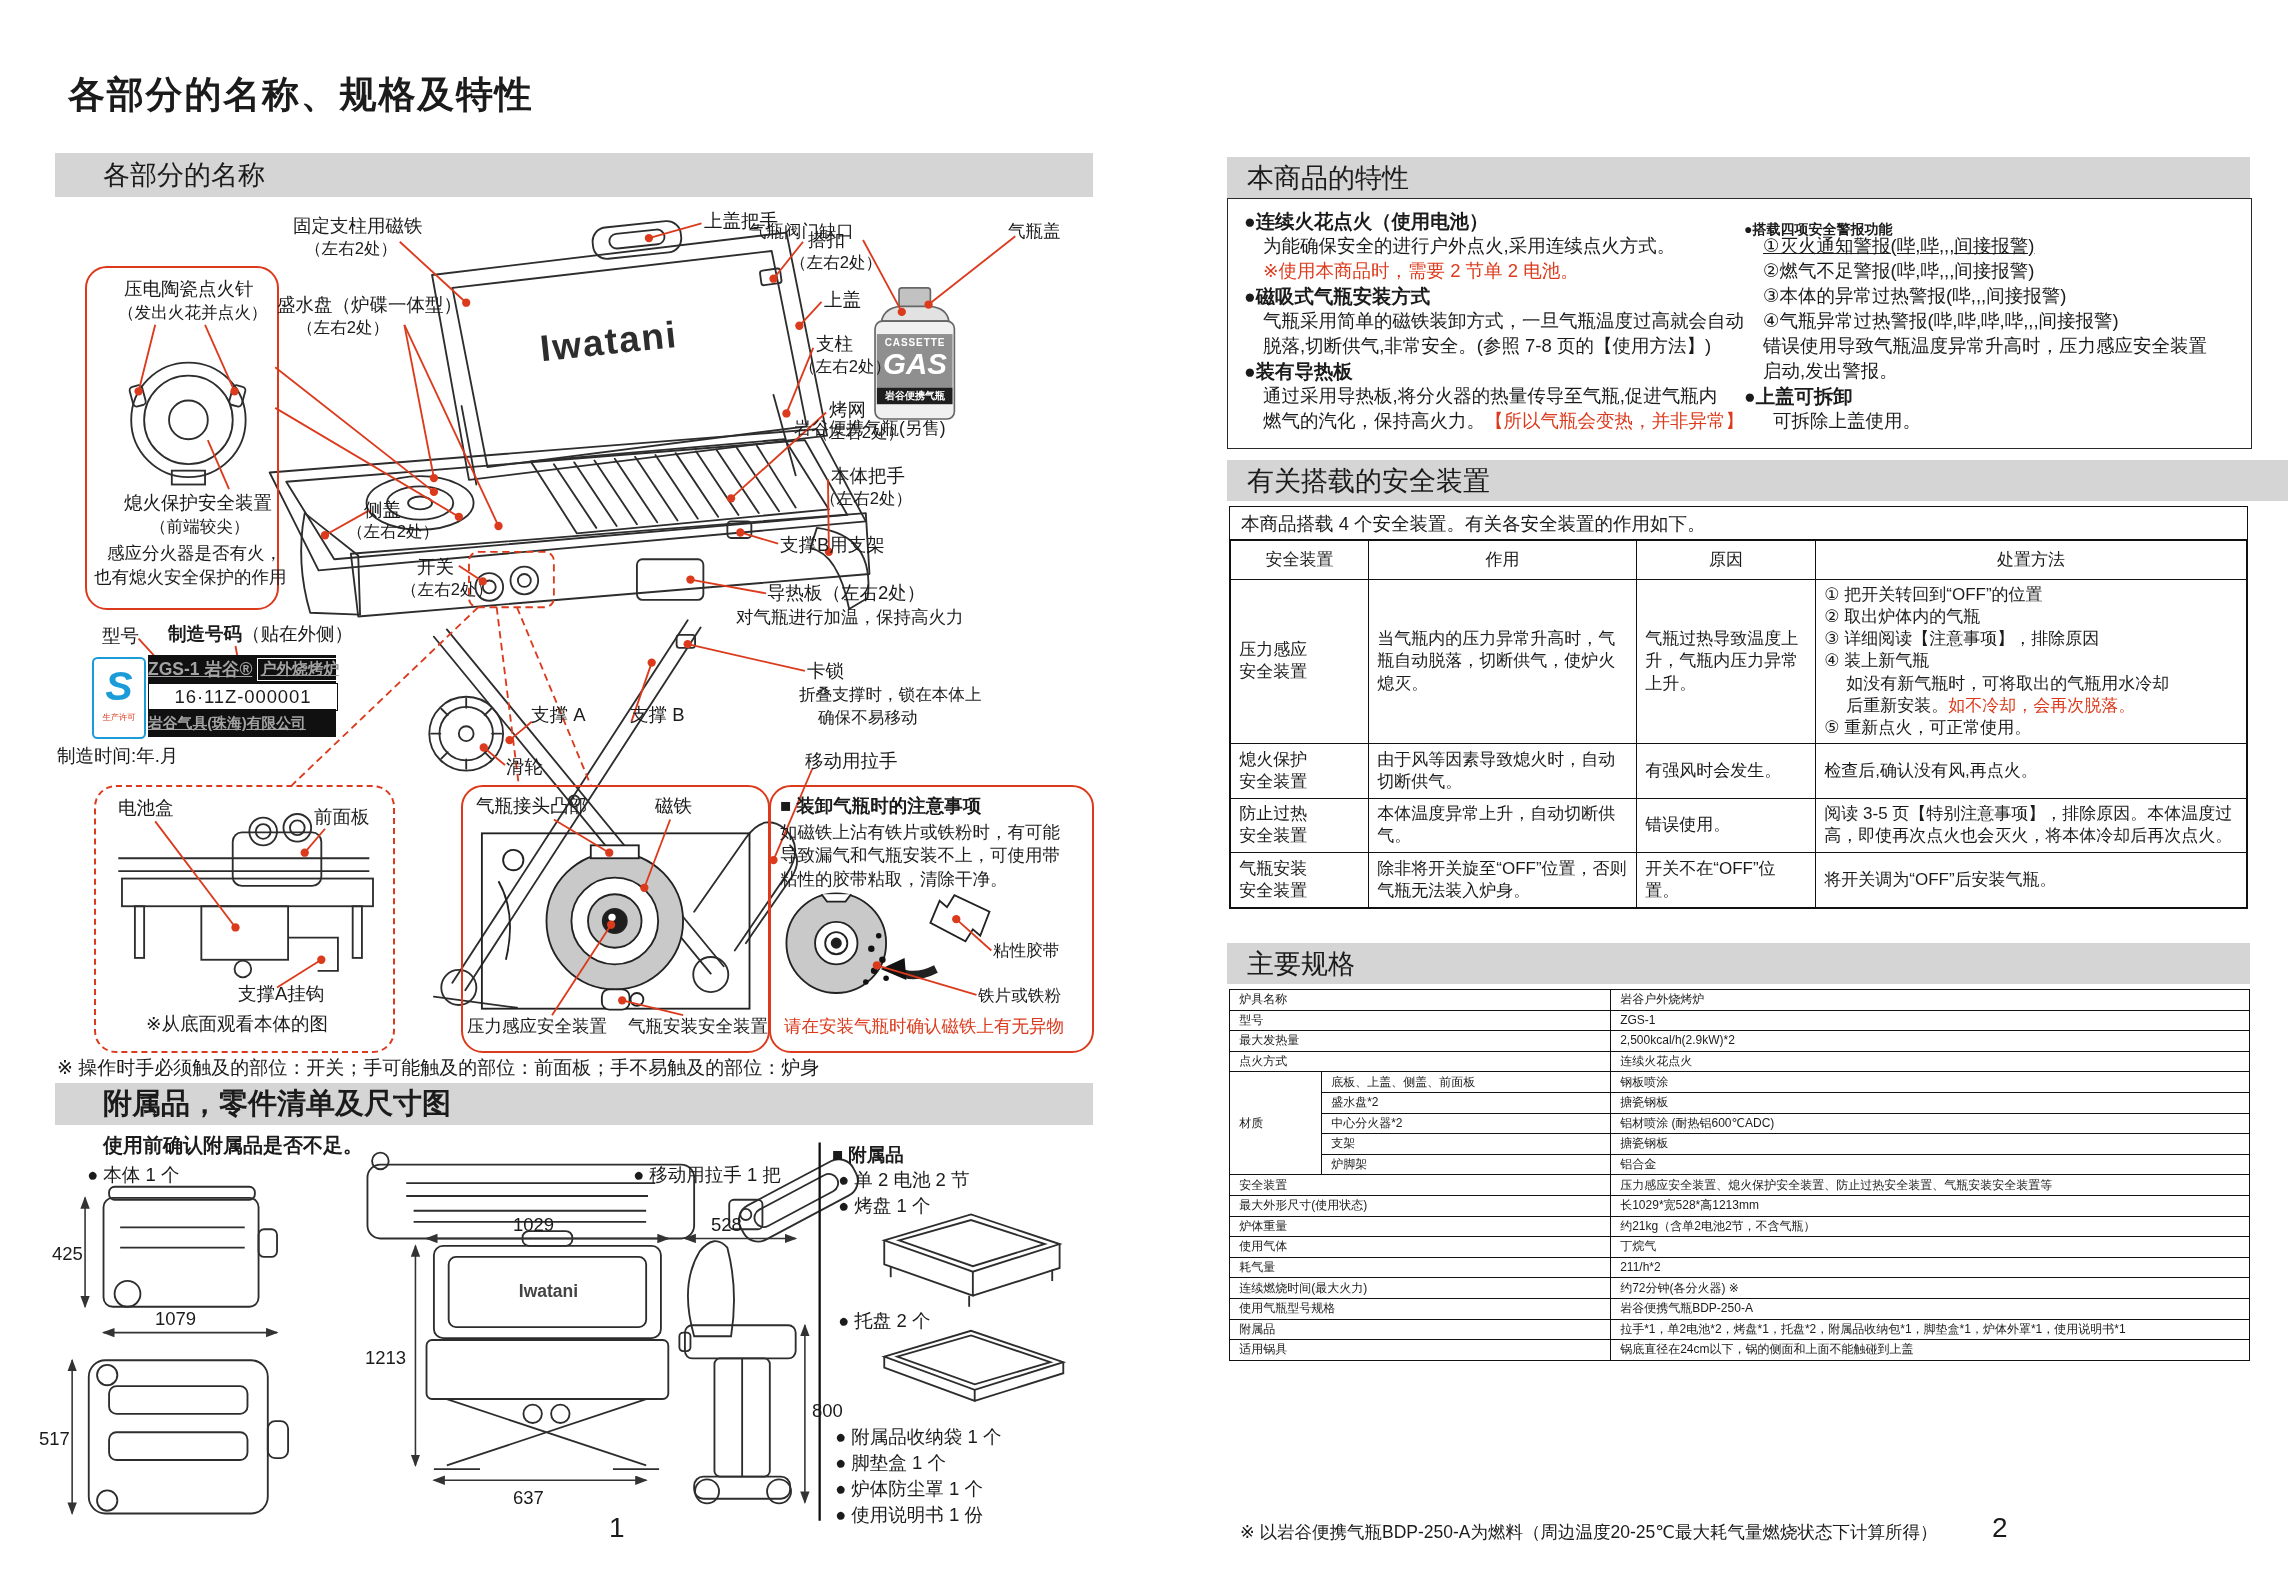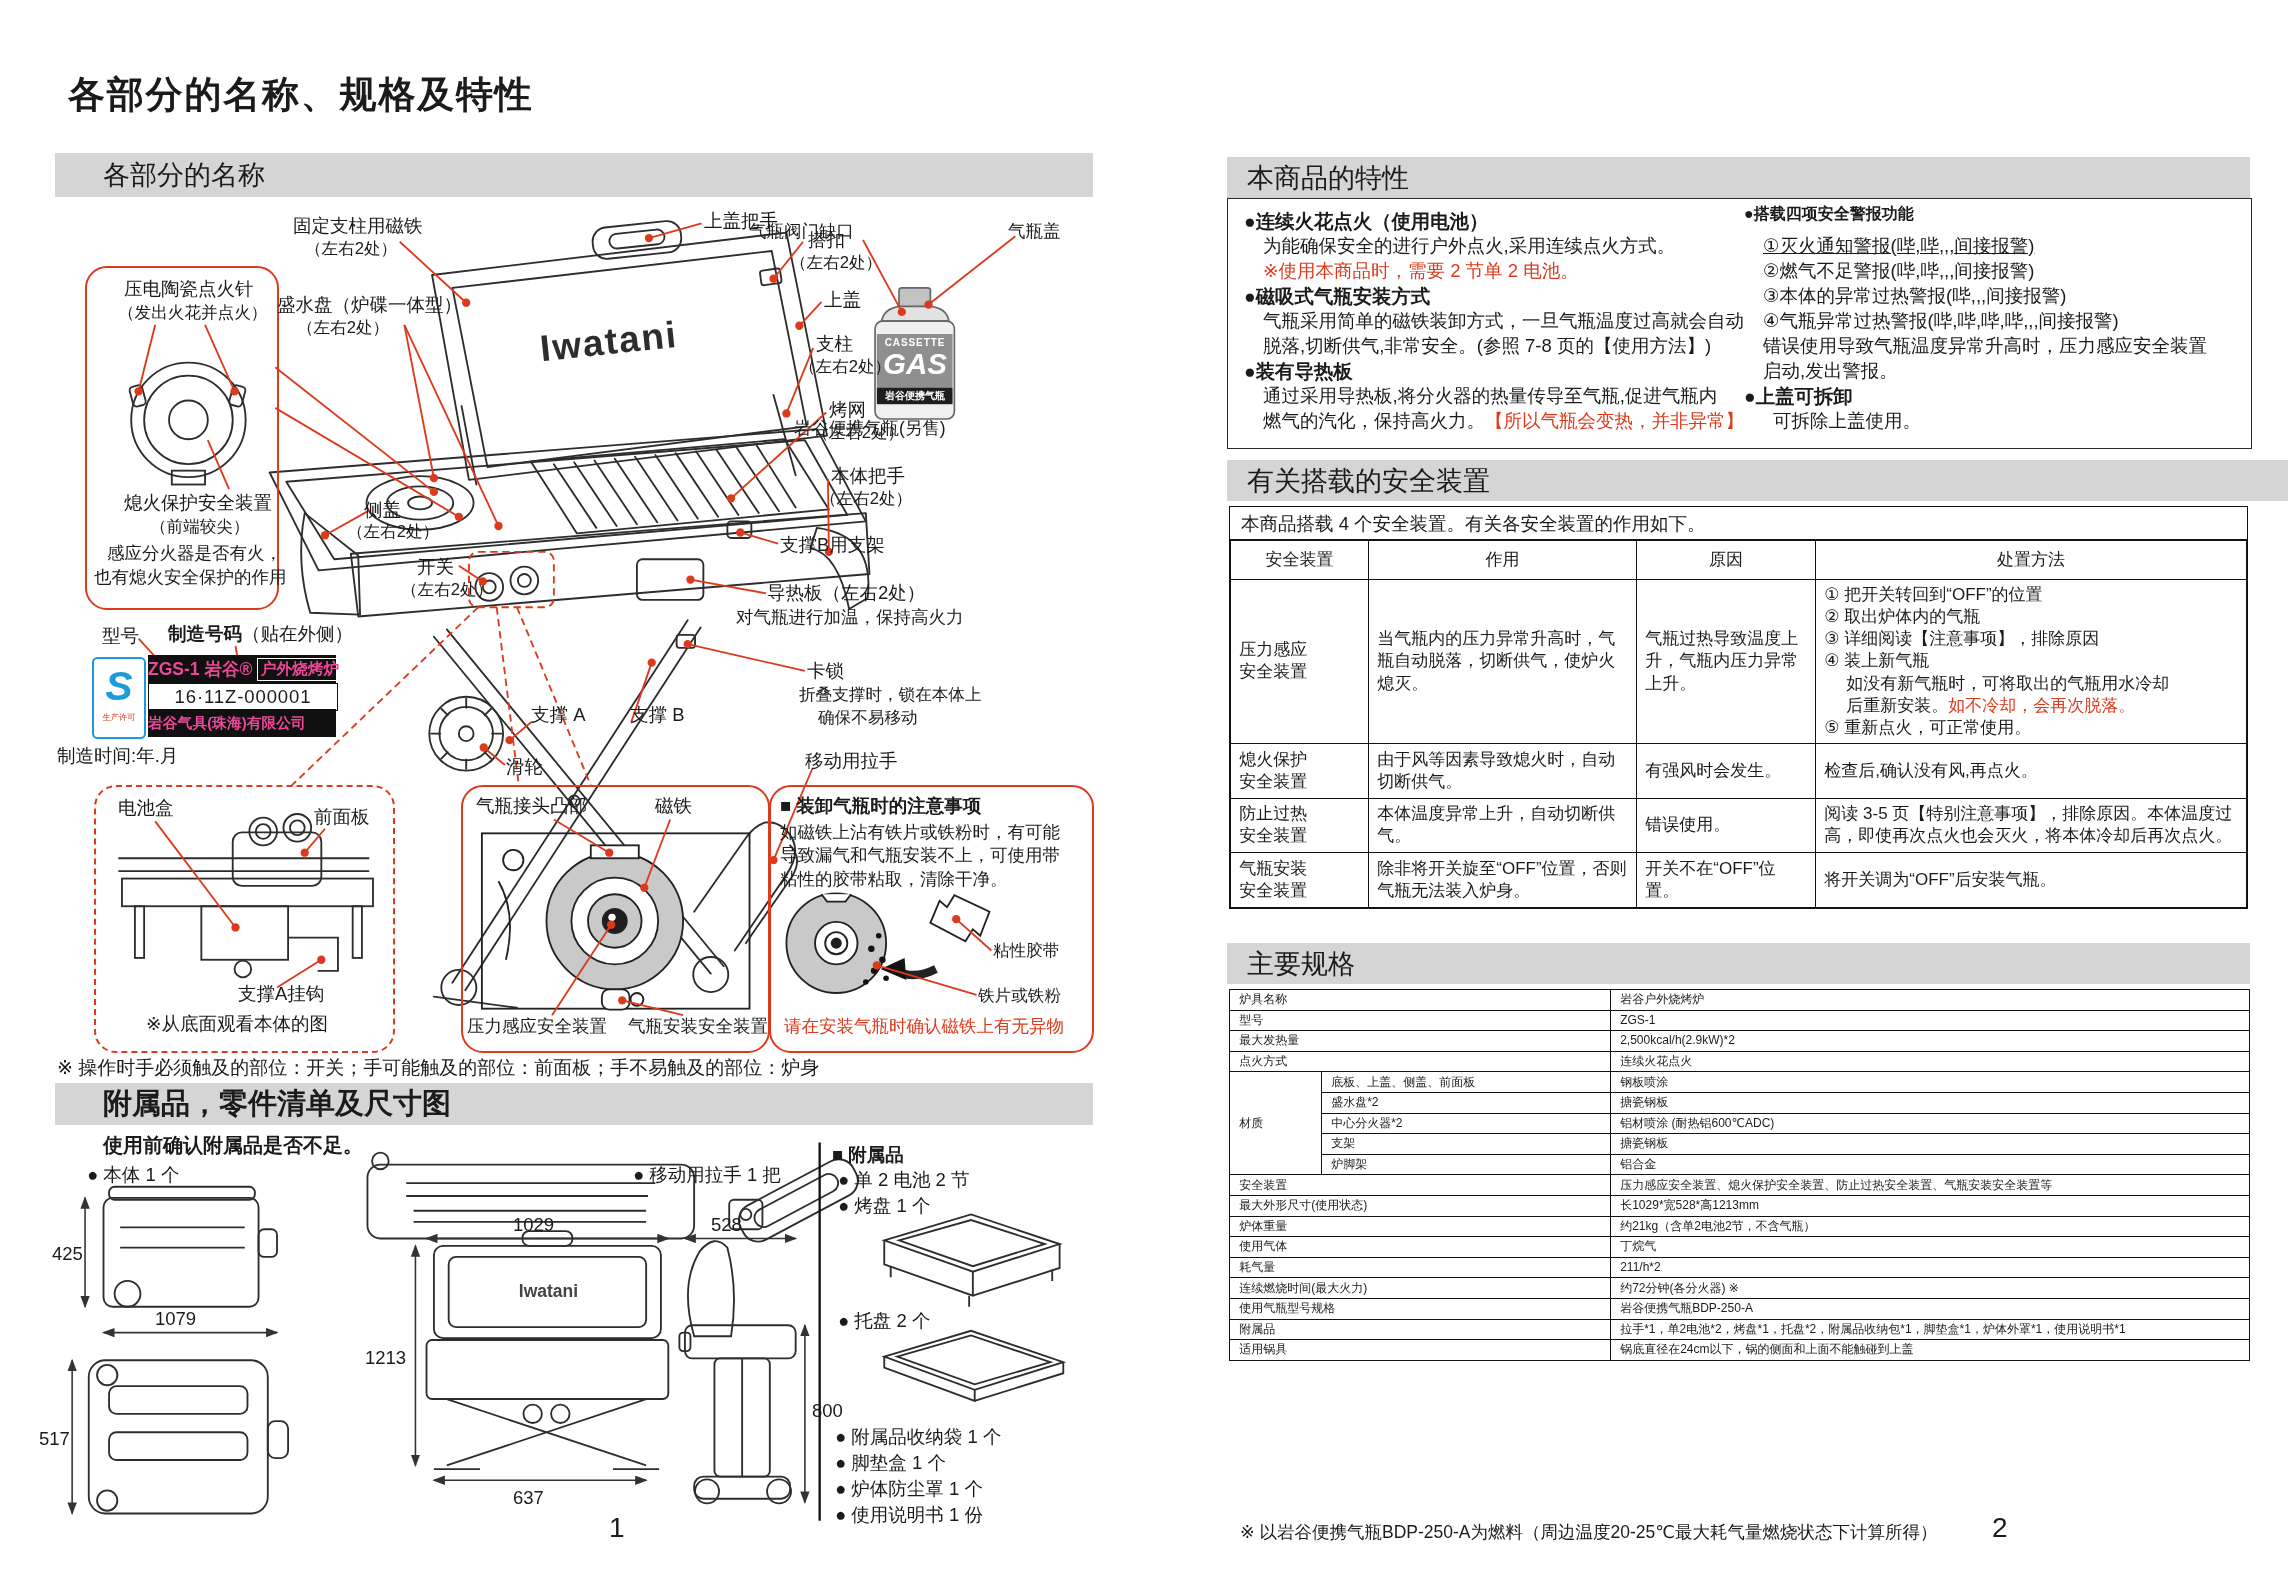--- a/index.html
+++ b/index.html
@@ -9,21 +9,21 @@
   .s{font-size:16.6px;}
   .s19{font-size:17.5px;}
   .b{font-weight:bold;}
   .red{color:#dc3a1c;}
   .bar{position:absolute;background:#d5d5d5;z-index:1;}
   .bar .bt{position:absolute;left:48px;top:50%;transform:translateY(-50%);font-size:27px;white-space:nowrap;}
   .title{position:absolute;font-size:37px;font-weight:bold;letter-spacing:1.8px;white-space:nowrap;z-index:3;}
   .redbox{position:absolute;border:2.3px solid #dc3a1c;border-radius:22px;z-index:2;}
   .redbox.dash{border-style:dashed;}
   svg.art{position:absolute;left:0;top:0;z-index:2;}
-  .plateHead{position:absolute;background:#101010;color:#ec4899;display:flex;align-items:center;justify-content:flex-start;font-size:17.5px;font-weight:bold;z-index:3;white-space:nowrap;}
+  .plateHead{position:absolute;background:#101010;color:#a3a3a3;display:flex;align-items:center;justify-content:flex-start;font-size:17.5px;font-weight:bold;z-index:3;white-space:nowrap;text-decoration:underline;}
   .plateMid{position:absolute;border:1.8px solid #101010;display:flex;align-items:center;justify-content:center;font-size:18.5px;letter-spacing:0.9px;z-index:3;background:#fff;}
   .boxed{border:1.4px solid #fff;padding:0 2.8px;margin-left:4.6px;font-size:15.7px;}
   .qs{position:absolute;width:50px;height:78px;border:2.3px solid #1b9cd8;border-radius:5.5px;z-index:3;background:#fff;text-align:center;}
   .qs .qsS{font-size:41px;font-weight:bold;font-style:italic;color:#1b9cd8;line-height:54px;}
   .qs .qsc{font-size:8.3px;color:#dc3a1c;line-height:9.2px;}
   
   .featbox{position:absolute;border:1.8px solid #2a2a2a;background:#fff;z-index:1;}
   .safety-wrap{position:absolute;border:1.8px solid #111;z-index:3;background:#fff;}
   .safety-wrap .intro{padding:3.7px 11px;font-size:18.5px;border-bottom:1.8px solid #111;white-space:nowrap;}
   table.stb{border-collapse:collapse;width:100%;table-layout:fixed;}
@@ -424,21 +424,21 @@
   <div class="L b" style="left:1244px;top:209px;font-size:19.4px;">●连续火花点火（使用电池）</div>
   <div class="L" style="left:1263px;top:234px;">为能确保安全的进行户外点火,采用连续点火方式。</div>
   <div class="L red" style="left:1263px;top:259px;">※使用本商品时，需要 2 节单 2 电池。</div>
   <div class="L b" style="left:1244px;top:284px;font-size:19.4px;">●磁吸式气瓶安装方式</div>
   <div class="L" style="left:1263px;top:309px;">气瓶采用简单的磁铁装卸方式，一旦气瓶温度过高就会自动</div>
   <div class="L" style="left:1263px;top:334px;">脱落,切断供气,非常安全。(参照 7-8 页的【使用方法】)</div>
   <div class="L b" style="left:1244px;top:359px;font-size:19.4px;">●装有导热板</div>
   <div class="L" style="left:1263px;top:384px;">通过采用导热板,将分火器的热量传导至气瓶,促进气瓶内</div>
   <div class="L" style="left:1263px;top:409px;"><span>燃气的汽化，保持高火力。</span><span class="red">【所以气瓶会变热，并非异常】</span></div>
 
-  <div class="L b" style="left:1744px;top:204px;font-size:16px;">●搭载四项安全警报功能</div>
+  <div class="L b" style="left:1744px;top:221px;font-size:14px;">●搭载四项安全警报功能</div>
   <div class="L" style="left:1763px;top:234px;text-decoration:underline;">①灭火通知警报(哔,哔,,,间接报警)</div>
   <div class="L" style="left:1763px;top:259px;">②燃气不足警报(哔,哔,,,间接报警)</div>
   <div class="L" style="left:1763px;top:284px;">③本体的异常过热警报(哔,,,间接报警)</div>
   <div class="L" style="left:1763px;top:309px;">④气瓶异常过热警报(哔,哔,哔,哔,,,间接报警)</div>
   <div class="L" style="left:1763px;top:334px;">错误使用导致气瓶温度异常升高时，压力感应安全装置</div>
   <div class="L" style="left:1763px;top:359px;">启动,发出警报。</div>
   <div class="L b" style="left:1744px;top:384px;font-size:19.4px;">●上盖可拆卸</div>
   <div class="L" style="left:1763px;top:409px;margin-left:10px;">可拆除上盖使用。</div>
 
   <div class="bar" style="left:1227px;top:460px;width:1203px;height:41px;">

